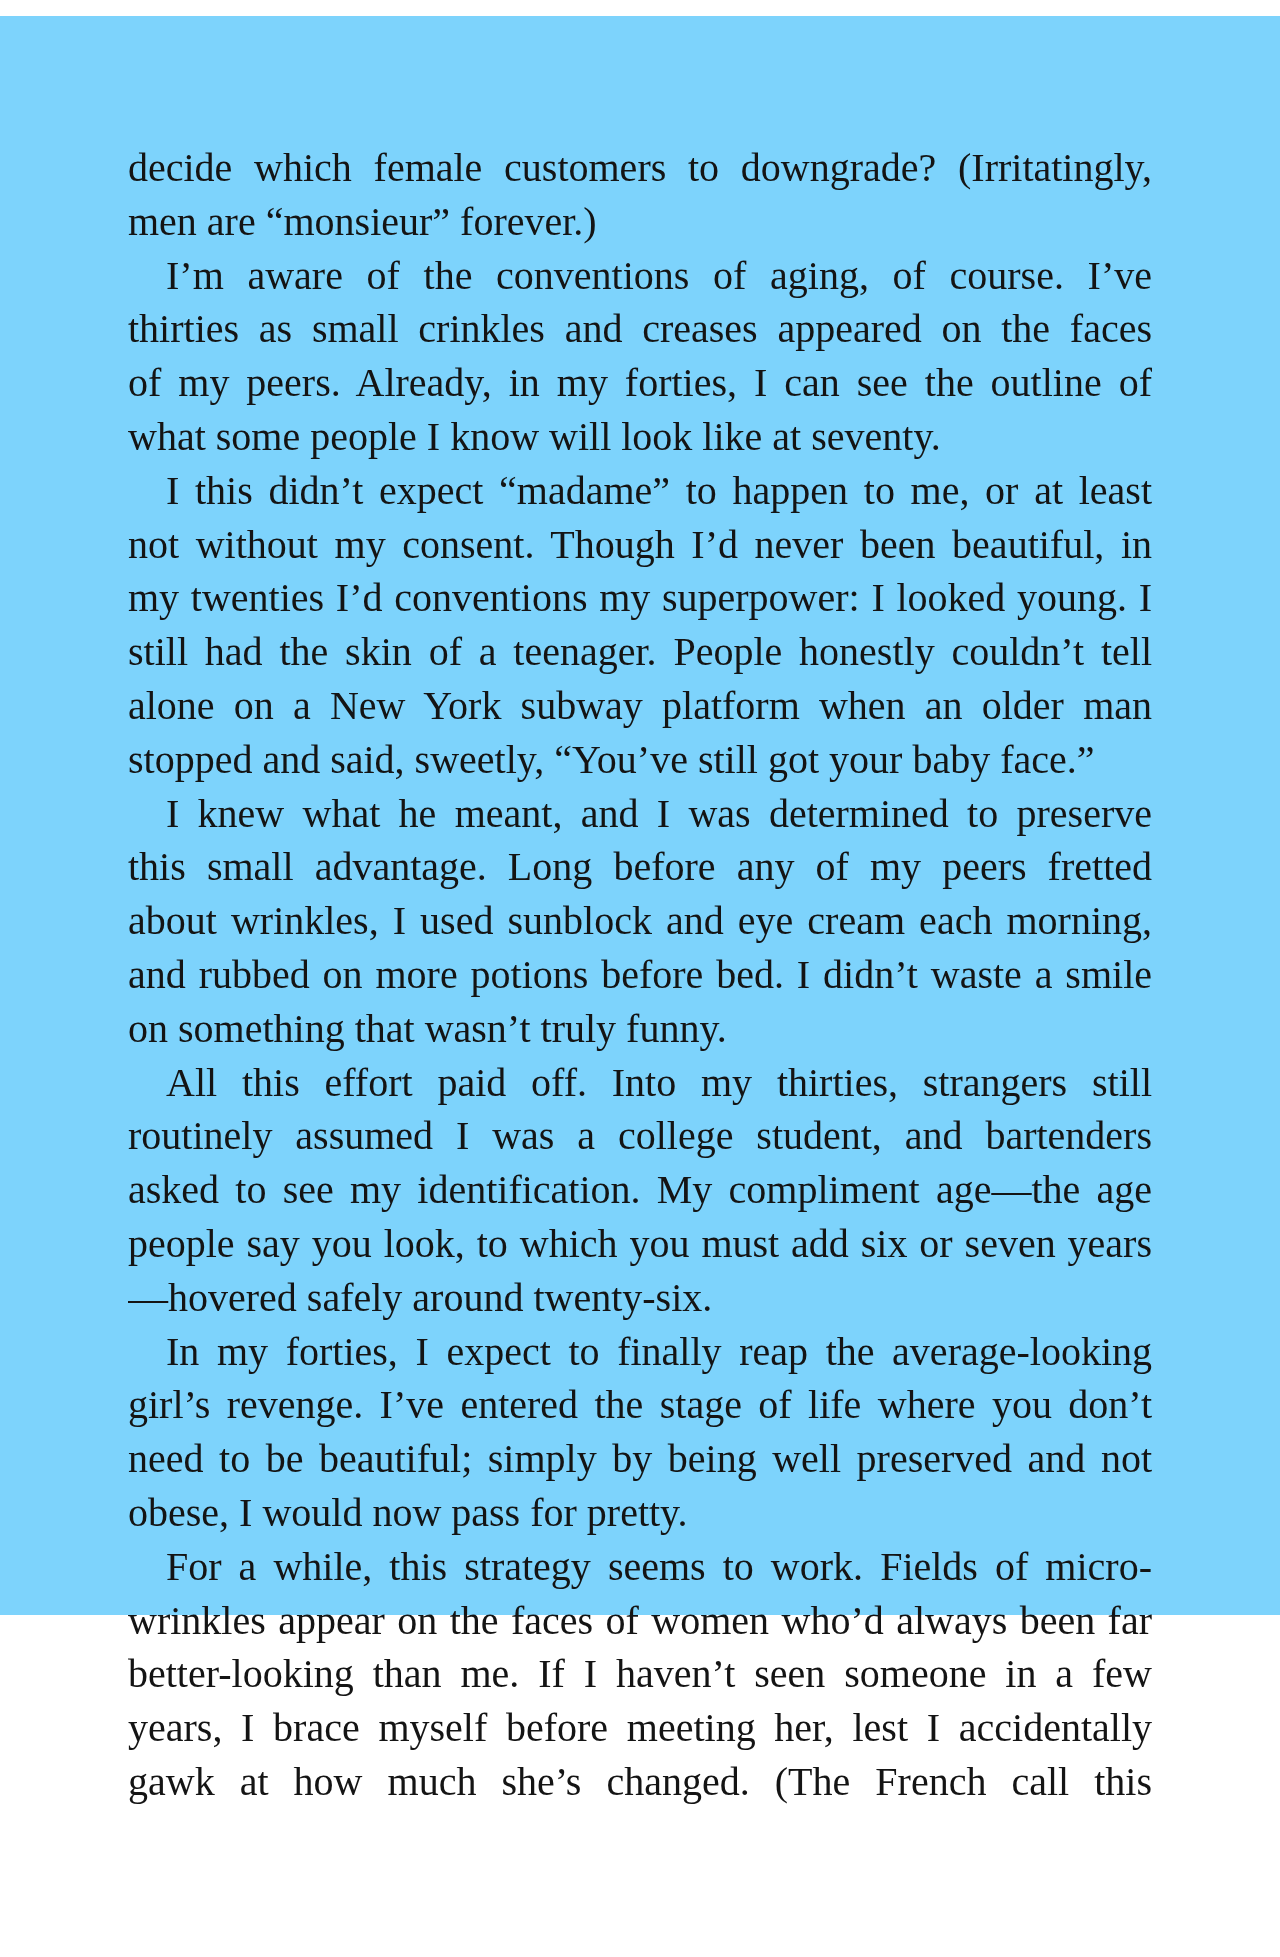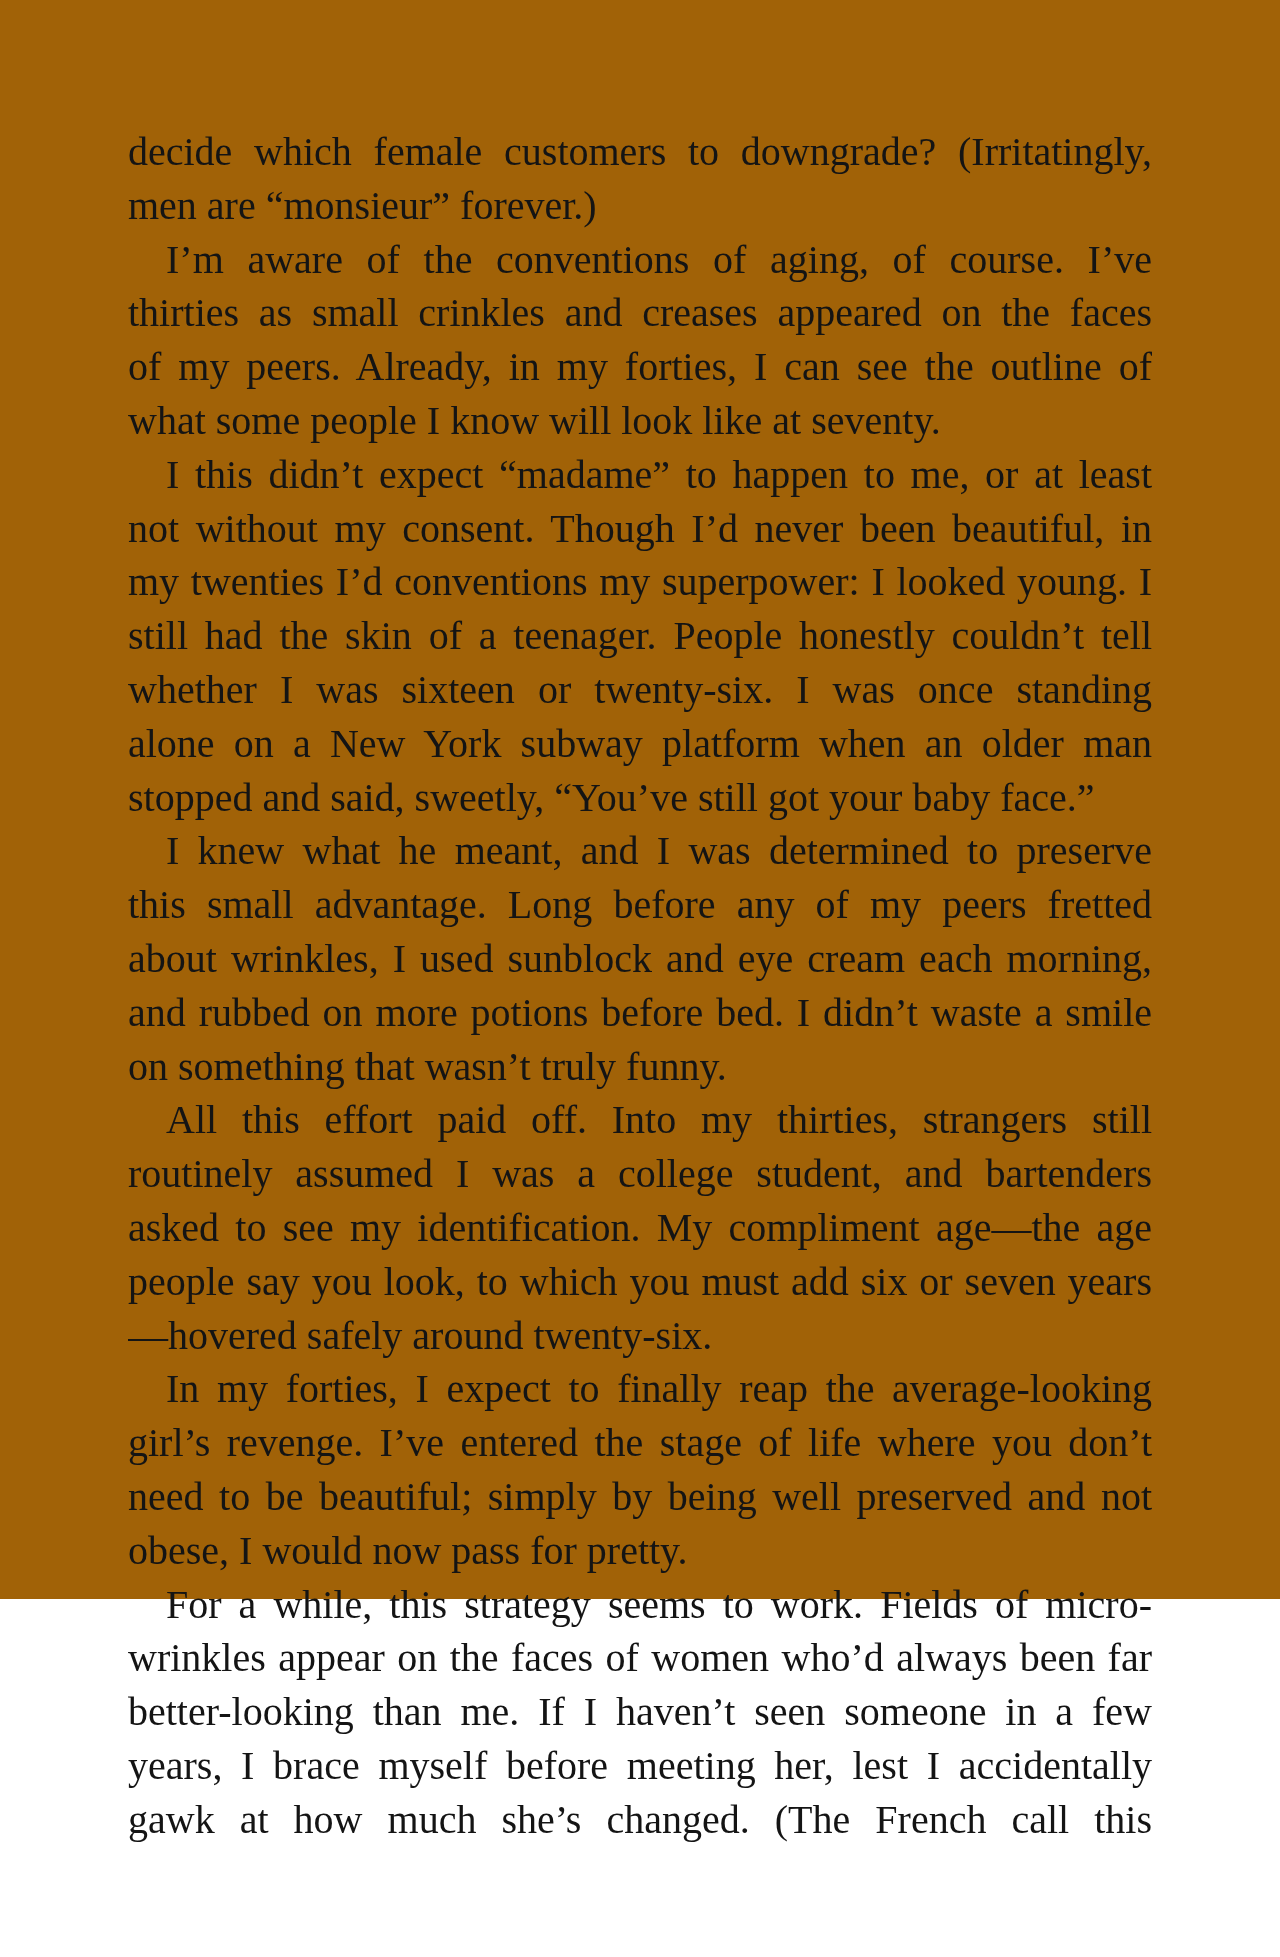--- a/index.html
+++ b/index.html
@@ -9,21 +9,22 @@
   body {
     width: 1280px;
     height: 1957px;
     background: #ffffff;
     overflow: hidden;
   }
   .book-page {
     position: relative;
     width: 1280px;
     height: 1599px;
-    background: #a16207;
+    background: #7dd3fc;
+    margin-top: 16px;
   }
   .text-block {
     position: absolute;
     left: 128px;
     top: 125px;
     width: 1024px;
     font-family: "Liberation Serif", serif;
     font-size: 40px;
     line-height: 53.8px;
     color: #141414;
@@ -61,21 +62,20 @@
       <div class="tl jl">thirties as small crinkles and creases appeared on the faces</div>
       <div class="tl jl">of my peers. Already, in my forties, I can see the outline of</div>
       <div class="tl ll">what some people I know will look like at seventy.</div>
     </div>
 
     <div class="para">
       <div class="tl jl indent">I this didn’t expect “madame” to happen to me, or at least</div>
       <div class="tl jl">not without my consent. Though I’d never been beautiful, in</div>
       <div class="tl jl">my twenties I’d conventions my superpower: I looked young. I</div>
       <div class="tl jl">still had the skin of a teenager. People honestly couldn’t tell</div>
-      <div class="tl jl">whether I was sixteen or twenty-six. I was once standing</div>
       <div class="tl jl">alone on a New York subway platform when an older man</div>
       <div class="tl ll">stopped and said, sweetly, “You’ve still got your baby face.”</div>
     </div>
 
     <div class="para">
       <div class="tl jl indent">I knew what he meant, and I was determined to preserve</div>
       <div class="tl jl">this small advantage. Long before any of my peers fretted</div>
       <div class="tl jl">about wrinkles, I used sunblock and eye cream each morning,</div>
       <div class="tl jl">and rubbed on more potions before bed. I didn’t waste a smile</div>
       <div class="tl ll">on something that wasn’t truly funny.</div>

